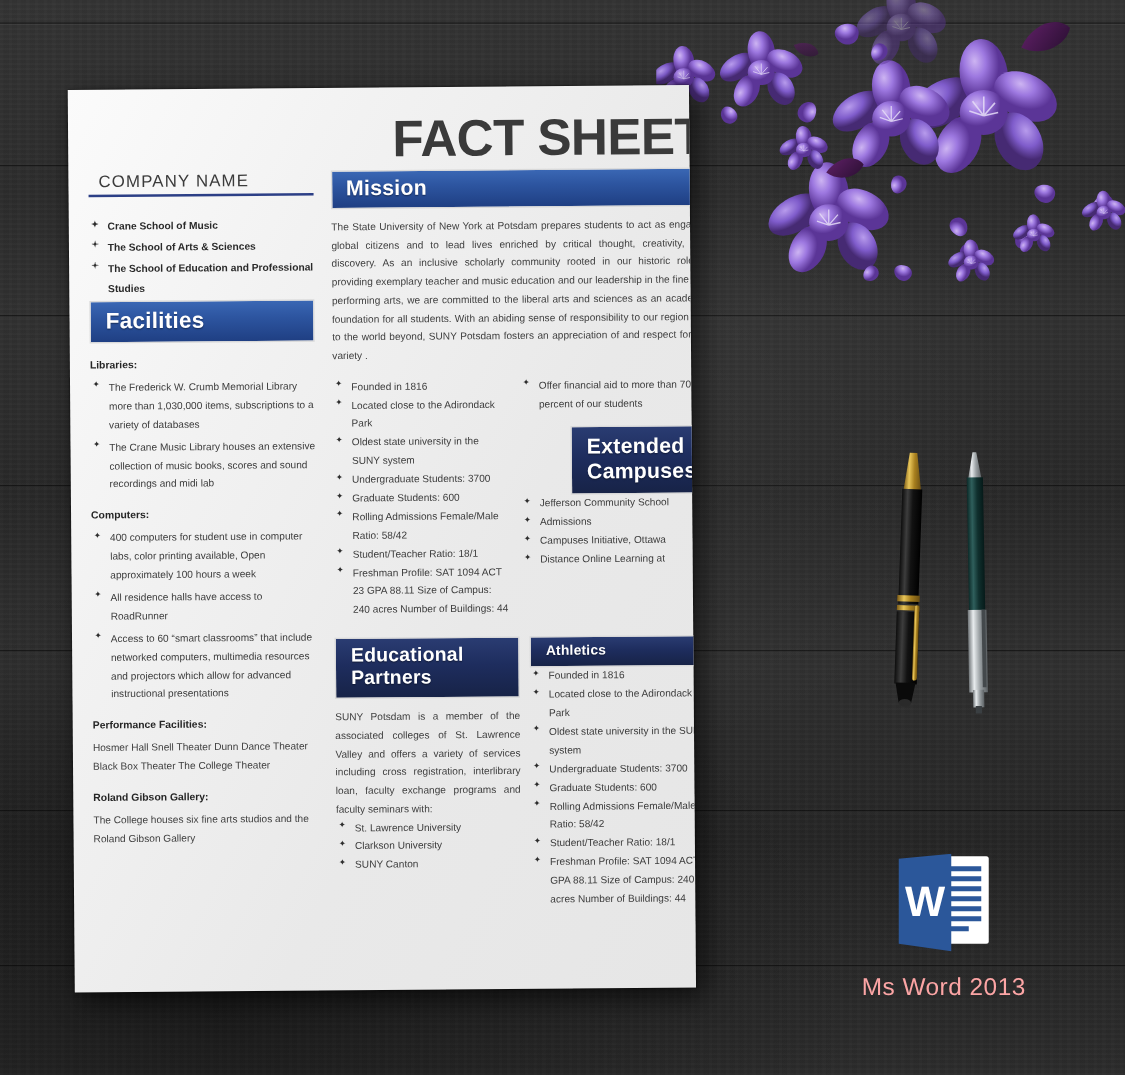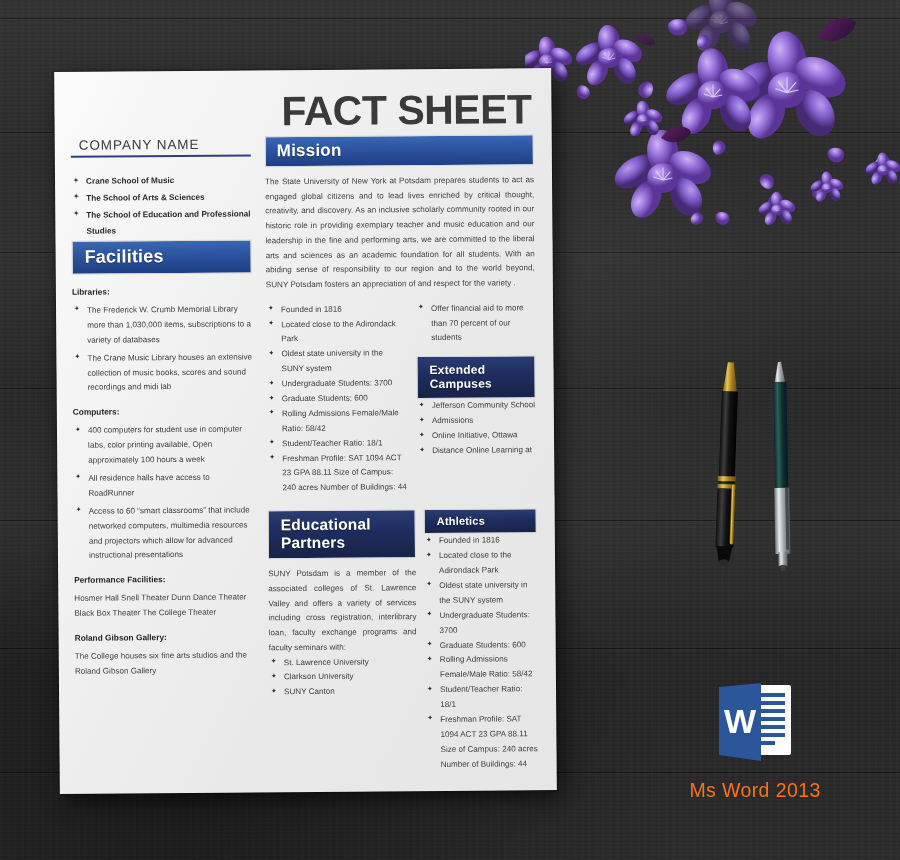--- a/index.html
+++ b/index.html
@@ -46,21 +46,21 @@
   #flowers { position: absolute; left: 525px; top: -10px; width: 390px; height: 250px; }
 
   
   #pens { position: absolute; left: 690px; top: 350px; width: 140px; height: 250px; }
 
   
   #wordmark { position: absolute; left: 665px; top: 683px; width: 180px; }
   #word-icon { width: 76px; height: 82px; margin: 0 auto; display: block; }
   #word-label {
     margin-top: 14px; text-align: center;
-    color: #f97316; font-size: 19.5px; letter-spacing: .4px;
+    color: #fca5a5; font-size: 19.5px; letter-spacing: .4px;
     font-family: "Liberation Sans", sans-serif;
   }
 
   
   #page-wrap {
     position: absolute;
     left: 57px; top: 70px;
     width: 497px; height: 722px;
     transform: rotate(-0.45deg);
     transform-origin: 50% 50%;
@@ -92,21 +92,21 @@
     color: #fff; font-weight: bold; letter-spacing: .2px;
     padding: 5px 10px 6px 12px;
     border: 1px solid #d9d9d9;
     text-shadow: 0 1px 1px rgba(0,0,0,.35);
   }
   .bar-blue  { background: linear-gradient(180deg, #3a67b4 0%, #2d55a0 40%, #1f3f83 100%); font-size: 18px; }
   .bar-navy  { background: linear-gradient(180deg, #2a3c72 0%, #1e2d5e 45%, #172347 100%); }
 
   #mission-bar  { font-size: 17px; padding: 4px 10px 5px 11px; }
   #facilities-bar { margin-bottom: 12px; }
-  #extended-bar { font-size: 12px; padding: 6px 10px 7px 12px; }
+  #extended-bar { font-size: 17px; padding: 6px 10px 7px 12px; margin-left: 40px; }
   #partners-bar { font-size: 15.5px; padding: 5px 10px 6px 12px; }
   #athletics-bar { font-size: 11px; padding: 5px 10px 6px 12px; }
 
   
   #fact-sheet-title {
     font-family: "Liberation Sans", sans-serif;
     font-weight: bold; font-size: 41px; line-height: .95;
     letter-spacing: -0.5px; color: #3a3a3a;
     text-align: right; margin: 0 2px 5px 0;
     white-space: nowrap;
@@ -363,21 +363,21 @@
         <div id="facts-col-b">
           <ul class="bul gap">
             <li>Offer financial aid to more than 70 percent of our students</li>
           </ul>
 
           <div class="bar bar-navy mt10" id="extended-bar">Extended Campuses</div>
 
           <ul class="bul tight mt8">
             <li>Jefferson Community School</li>
             <li>Admissions</li>
-            <li>Online Initiative, Ottawa</li>
+            <li>Campuses Initiative, Ottawa</li>
             <li>Distance Online Learning at</li>
           </ul>
         </div>
       </div>
 
       <div id="lower-row">
         <div id="lower-col-a">
           <div class="bar bar-navy" id="partners-bar">Educational Partners</div>
           <div class="para mt8">SUNY Potsdam is a member of the associated colleges of St. Lawrence Valley and offers a variety of services including cross registration, interlibrary loan, faculty exchange programs and faculty seminars with:</div>
           <ul class="bul tight mt6">

